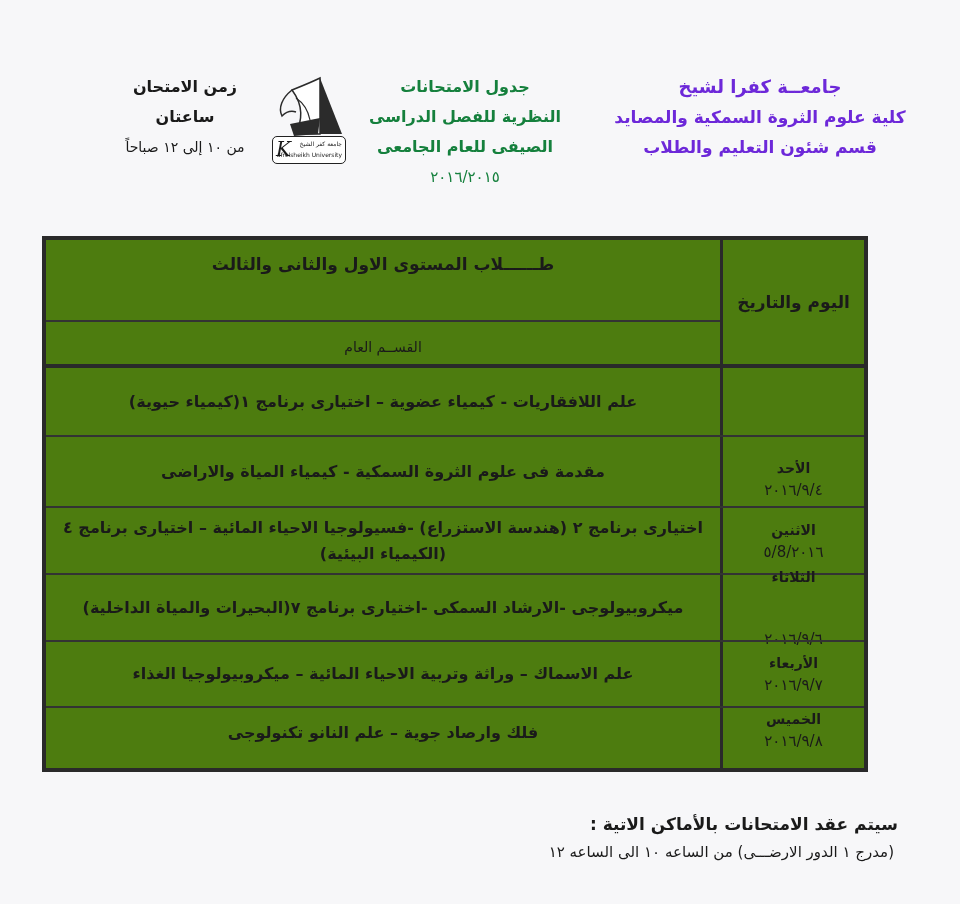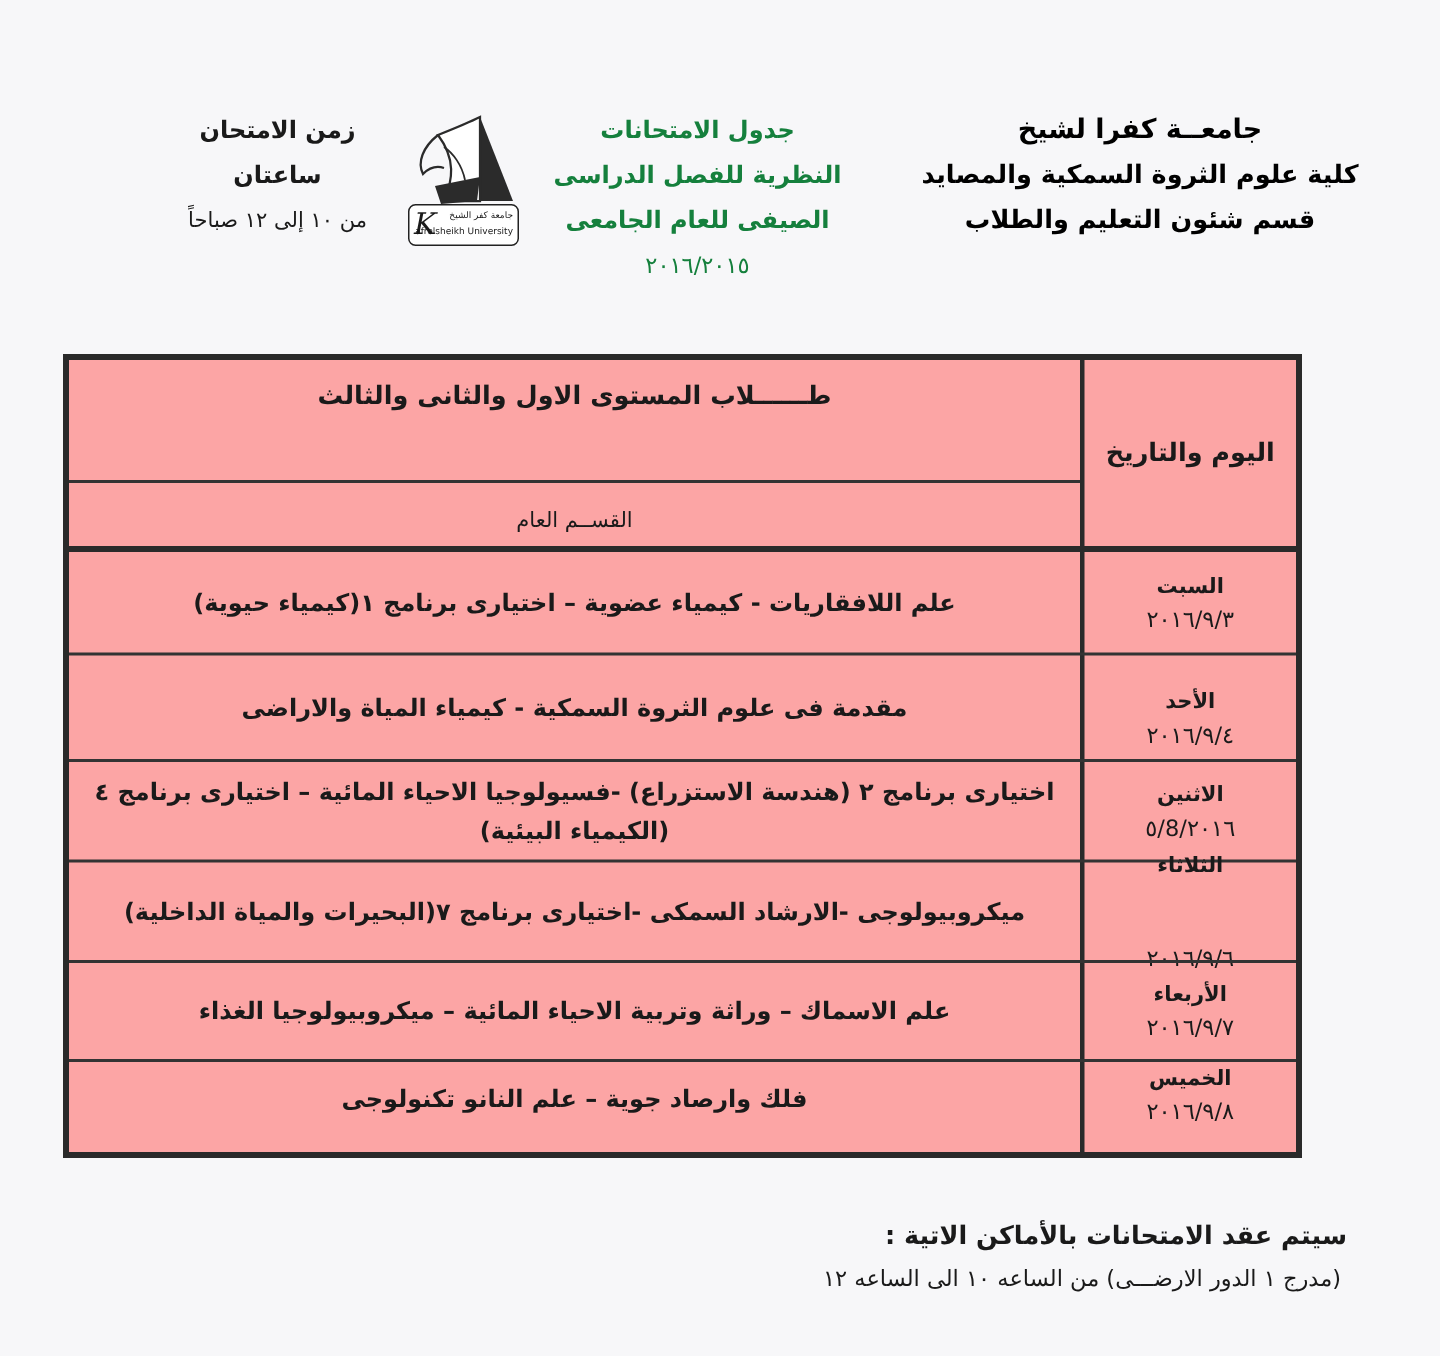--- a/index.html
+++ b/index.html
@@ -8,21 +8,21 @@
       background: #f7f7f9;
       position: relative;
       overflow: hidden;
       font-family: "DejaVu Sans", sans-serif;
       color: #1a1a1a;
     }
 
     
     .hdr-block { position: absolute; text-align: center; direction: rtl; }
     .hdr-right { left: 560px; top: 72px; width: 400px; }
-    .hdr-right div { font-weight: bold; font-size: 17px; line-height: 30px; color: #000000; }
+    .hdr-right div { font-weight: bold; font-size: 17px; line-height: 30px; color: #6d28d9; }
     .hdr-right .l1 { font-size: 18px; }
     .hdr-mid { left: 350px; top: 72px; width: 230px; }
     .hdr-mid div { font-weight: bold; font-size: 16px; line-height: 30px; color: #15803d; }
     .hdr-mid .year { font-weight: normal; font-size: 15px; letter-spacing: 2px; }
     .hdr-left { left: 110px; top: 72px; width: 150px; }
     .hdr-left div { font-weight: bold; font-size: 16px; line-height: 30px; }
     .hdr-left .time { font-weight: normal; font-size: 14px; white-space: nowrap; }
 
     
     .logo { position: absolute; left: 268px; top: 76px; width: 82px; width: 82px; height: 96px; }
@@ -33,21 +33,21 @@
     }
     .logo-badge .k { position: absolute; left: 3px; top: 1px; font-family: "DejaVu Serif", serif; font-style: italic; font-size: 20px; line-height: 22px; }
     .logo-badge .ar { position: absolute; right: 3px; top: 3px; direction: rtl; font-size: 6px; }
     .logo-badge .en { position: absolute; right: 3px; top: 14px; font-size: 6px; }
 
     
     .table {
       position: absolute; left: 42px; top: 236px; width: 826px; height: 536px;
       border: 4px solid #2a2a2a;
       box-sizing: border-box;
-      background: #fca5a5;
+      background: #4d7c0f;
     }
     .cell { position: absolute; box-sizing: border-box; display: flex; align-items: center; justify-content: center; text-align: center; direction: rtl; }
     .date-col-line { position: absolute; left: 674px; top: 0; width: 3px; height: 528px; background: #2a2a2a; }
     .hline { position: absolute; left: 0; height: 2px; background: #333; }
     .hline.thick { height: 4px; background: #2a2a2a; }
 
     .h-level { left: 0; top: 0; width: 674px; height: 36px; font-weight: bold; font-size: 17px; }
     .h-dept { left: 0; top: 82px; width: 674px; height: 40px; font-size: 14px; padding-top: 10px; }
     .h-daydate { left: 677px; top: 0; width: 141px; height: 124px; font-weight: bold; font-size: 17px; }
 
@@ -101,24 +101,20 @@
 <div class="table">
   <div class="date-col-line"></div>
 
   <div class="cell h-level" style="top:6px;">طــــــلاب المستوى الاول والثانى والثالث</div>
   <div class="hline" style="top:80px; width:674px;"></div>
   <div class="cell h-dept">القســم العام</div>
   <div class="cell h-daydate">اليوم والتاريخ</div>
   <div class="hline thick" style="top:124px; width:818px;"></div>
 
   <div class="cell subj-cell" style="top:128px; height:67px;">علم اللافقاريات - كيمياء عضوية – اختيارى برنامج ١(كيمياء حيوية)</div>
-  <div class="cell day-cell" style="top:128px; height:67px;">
-    <span class="day">السبت</span>
-    <span class="date">٢٠١٦/٩/٣</span>
-  </div>
   <div class="hline" style="top:195px; width:818px;"></div>
 
   <div class="cell subj-cell" style="top:197px; height:69px;">مقدمة فى علوم الثروة السمكية - كيمياء المياة والاراضى</div>
   <div class="cell day-cell" style="top:197px; height:83px;border-radius:25px;">
     <span class="day">الأحد</span>
     <span class="date">٢٠١٦/٩/٤</span>
   </div>
   <div class="hline" style="top:266px; width:818px;"></div>
 
   <div class="cell subj-cell" style="top:268px; height:65px;">اختيارى برنامج ٢ (هندسة الاستزراع) -فسيولوجيا الاحياء المائية – اختيارى برنامج ٤ (الكيمياء البيئية)</div>

